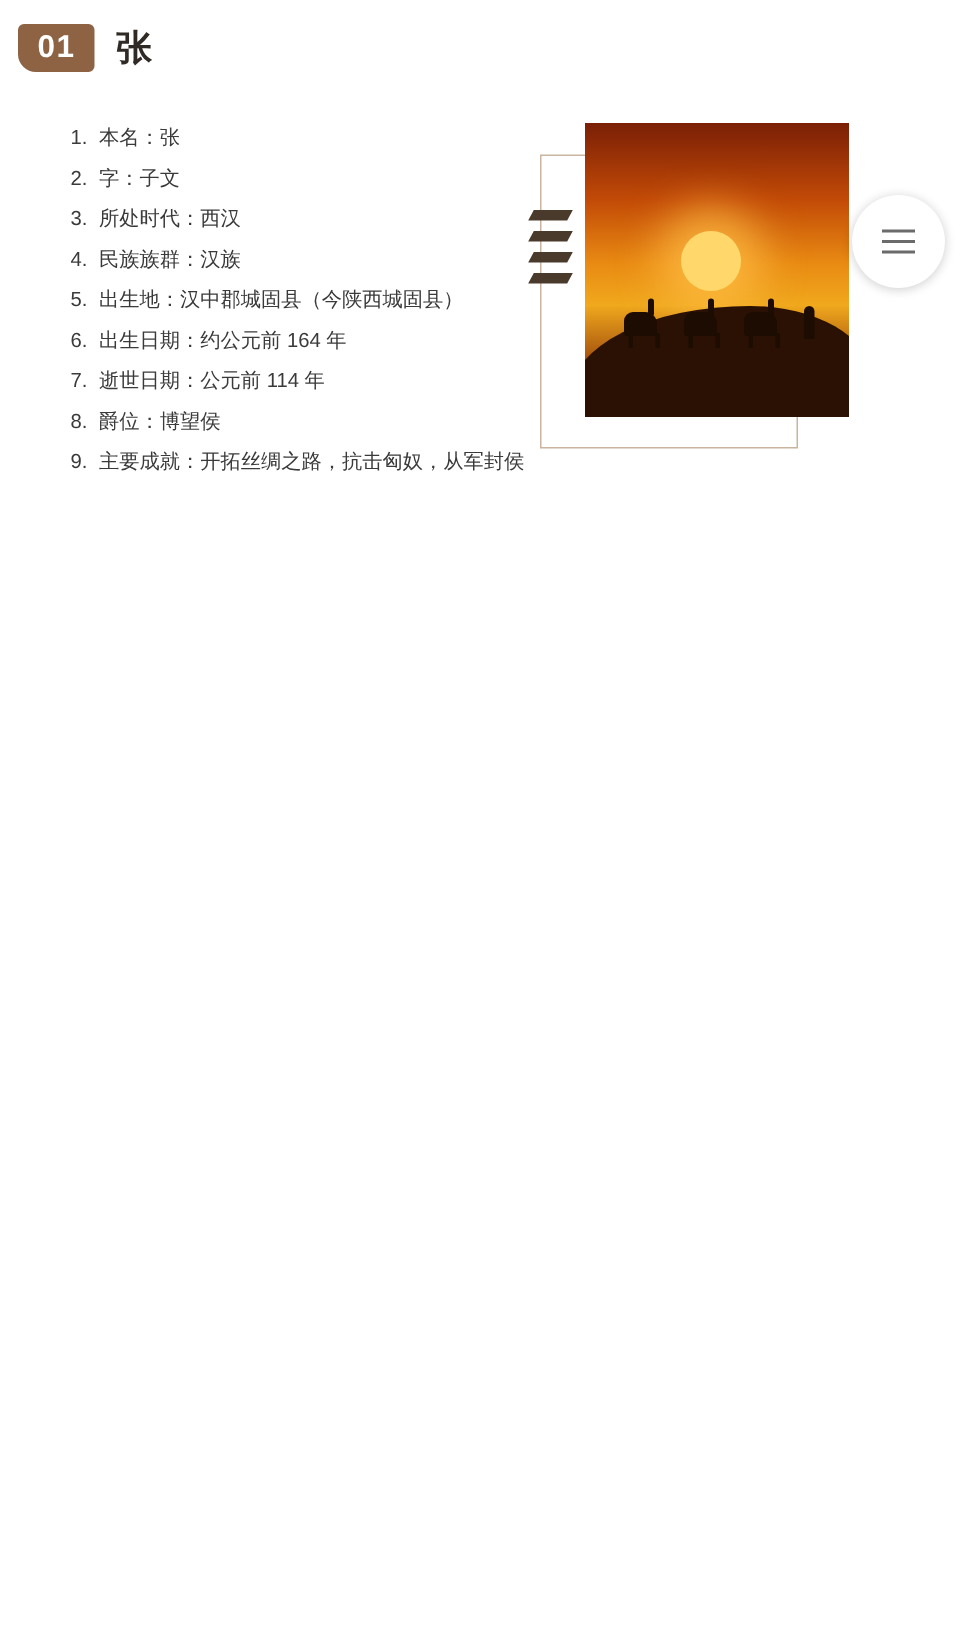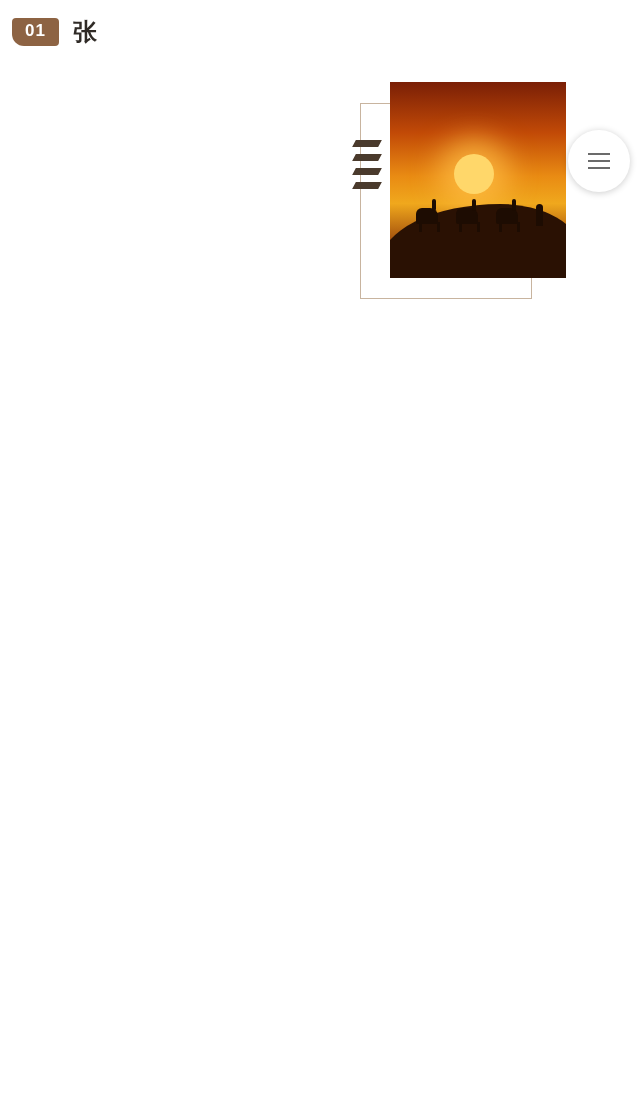--- a/index.html
+++ b/index.html
@@ -23,21 +23,21 @@
   
   .sec-head {
     display: flex;
     align-items: center;
     gap: 14px;
   }
   .sec-num {
     display: inline-block;
     background: #8d6343;
     color: #ffffff;
-    font-size: 17px;
+    font-size: 21px;
     font-weight: bold;
     letter-spacing: 1px;
     padding: 4px 13px 5px 13px;
     border-radius: 4px 4px 4px 12px;
     line-height: 1.1;
   }
   .sec-title {
     font-size: 24px;
     font-weight: bold;
     color: #2f2a26;
@@ -181,20 +181,31 @@
 </style>
 </head>
 <body>
 
 <div class="page slide1">
   <div class="sec-head">
     <span class="sec-num">01</span>
     <span class="sec-title">张</span>
   </div>
 
+  <ol class="profile-list">
+    <li>本名：张</li>
+    <li>字：子文</li>
+    <li>所处时代：西汉</li>
+    <li>民族族群：汉族</li>
+    <li>出生地：汉中郡城固县（今陕西城固县）</li>
+    <li>出生日期：约公元前 164 年</li>
+    <li>逝世日期：公元前 114 年</li>
+    <li>爵位：博望侯</li>
+    <li>主要成就：开拓丝绸之路，抗击匈奴，从军封侯</li>
+  </ol>
 
   <div class="frame-box"></div>
 
   <div class="zigzag">
     <i></i>
       <i></i>
       <i></i>
       <i></i>
   </div>
 

